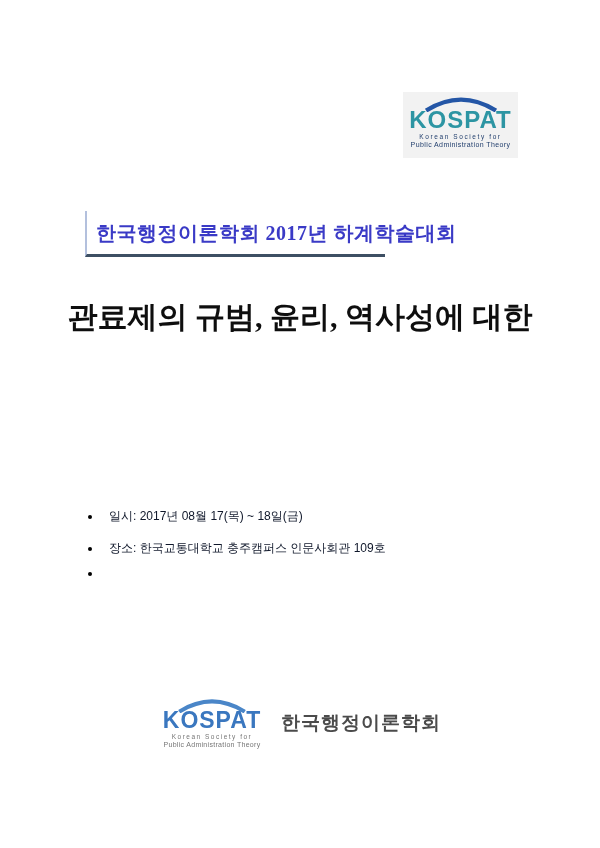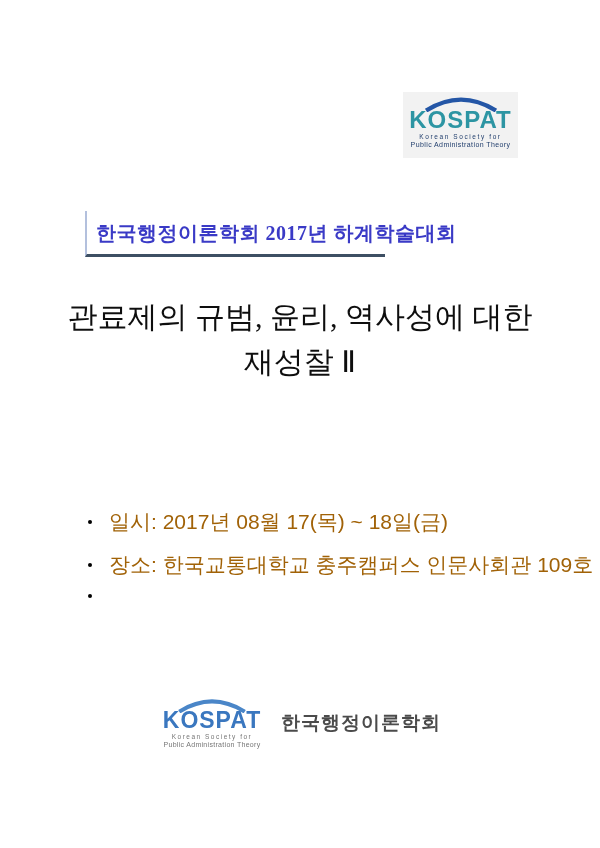--- a/index.html
+++ b/index.html
@@ -33,29 +33,29 @@
     text-align:right;
   }
   .header-text {
     font-family:"Liberation Serif", serif; font-weight:bold;
     font-size:20px; color:#3a3ac6; white-space:nowrap; letter-spacing:0.5px;
   }
 
   
   .title-block {
     position:absolute; left:0; top:294px; width:600px; text-align:center;
-    font-family:"Liberation Serif", serif; font-weight:normal;
+    font-family:"Liberation Serif", serif; font-weight:bold;
     font-size:30px; line-height:45px; color:#0e0e0e;
   }
 
   
   .details { position:absolute; left:88px; top:508px; list-style:none; }
   .details li {
     display:flex; align-items:center;
-    font-size:21px; color:#a16207; margin-bottom:15px; white-space:nowrap;
+    font-size:12px; color:#0f172a; margin-bottom:15px; white-space:nowrap;
   }
   .details li .dot {
     width:4px; height:4px; border-radius:50%; background:#000;
     margin-right:17px; flex-shrink:0;
   }
 
   
   .footer {
     position:absolute; left:0; top:698px; width:600px;
     display:flex; justify-content:center; align-items:center; gap:16px;
@@ -85,21 +85,20 @@
     <div class="sub1">Korean Society for</div>
     <div class="sub2">Public Administration Theory</div>
   </div>
 
   <div class="header-block">
     <span class="header-text">한국행정이론학회 2017년 하계학술대회</span>
   </div>
 
   <div class="title-block">
     <div>관료제의 규범, 윤리, 역사성에 대한</div>
-    <div>재성찰 Ⅱ</div>
   </div>
 
   <ul class="details">
     <li>
       <span class="dot"></span>
       <span>일시: 2017년 08월 17(목) ~ 18일(금)</span>
     </li>
     <li>
       <span class="dot"></span>
       <span>장소: 한국교통대학교 충주캠퍼스 인문사회관 109호</span>

